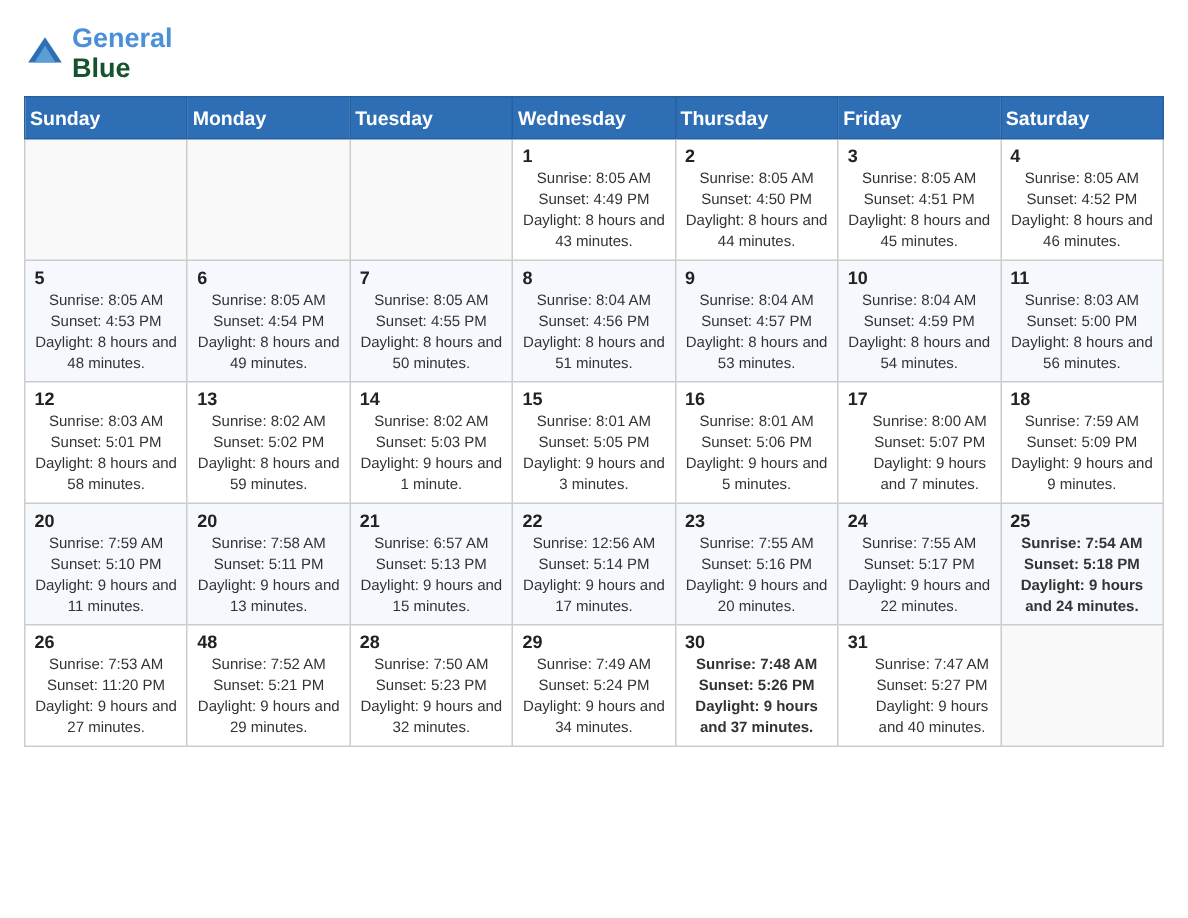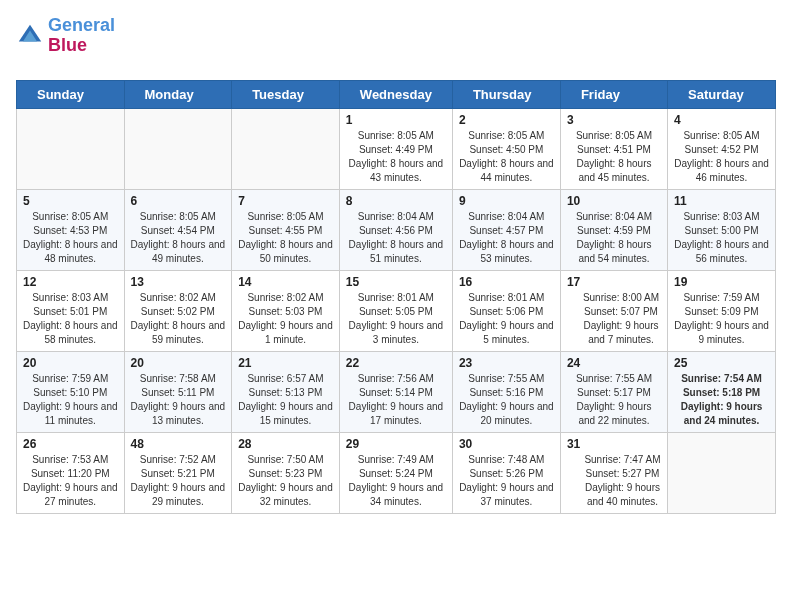--- a/index.html
+++ b/index.html
@@ -7,21 +7,21 @@
       font-family: Arial, sans-serif;
       background: #fff;
       width: 792px;
       min-height: 612px;
       padding: 16px;
     }
     .header {
       display: flex;
       justify-content: space-between;
       align-items: flex-start;
-      margin-bottom: 24px;
+      margin-bottom: 8px;
     }
     .logo {
       display: flex;
       align-items: center;
       gap: 4px;
     }
     .logo-text {
       font-size: 18px;
       font-weight: bold;
       color: #1a3a5c;
@@ -48,21 +48,21 @@
     }
     .calendar {
       width: 100%;
       border-collapse: collapse;
       border: 1px solid #ccc;
     }
     .calendar th {
       background-color: #2e6eb5;
       color: #fff;
       text-align: left;
-      padding: 6px 20px;
+      padding: 6px 3px;
       font-size: 13px;
       border: 1px solid #2561a0;
     }
     .calendar td {
       vertical-align: top;
       border: 1px solid #ccc;
       padding: 4px 6px;
       width: calc(100% / 7);
       min-height: 80px;
       font-size: 11px;
@@ -94,21 +94,21 @@
 <body>
 
 <div class="header">
   <div class="logo">
     <svg class="logo-icon" viewBox="0 0 40 40">
       <polygon points="20,4 36,28 4,28" fill="#2e6eb5"></polygon>
       <polygon points="20,12 30,28 10,28" fill="#5a9fd4"></polygon>
     </svg>
     <div class="logo-text">
       <div><span>General</span></div>
-      <div style="color:#be185d;">Blue</div>
+      <div style="color:#14532d;">Blue</div>
     </div>
   </div>
   <div class="title-block">
     <h1></h1>
     <div class="subtitle"></div>
   </div>
 </div>
 
 <table class="calendar">
   <thead>
@@ -227,21 +227,21 @@
 Sunset: 5:06 PM
 Daylight: 9 hours and 5 minutes.</div>
         </td>
         <td>
           <div class="day-num">17</div>
           <div class="day-info" style="white-space: pre-line; margin-left: 14px;">Sunrise: 8:00 AM
 Sunset: 5:07 PM
 Daylight: 9 hours and 7 minutes.</div>
         </td>
         <td>
-          <div class="day-num">19</div>
+          <div class="day-num">18</div>
           <div class="day-info" style="white-space: pre-line;">Sunrise: 7:59 AM
 Sunset: 5:09 PM
 Daylight: 9 hours and 9 minutes.</div>
         </td>
       </tr>
       <tr>
         <td>
           <div class="day-num">20</div>
           <div class="day-info" style="white-space: pre-line;">Sunrise: 7:59 AM
 Sunset: 5:10 PM
@@ -254,21 +254,21 @@
 Daylight: 9 hours and 13 minutes.</div>
         </td>
         <td>
           <div class="day-num">21</div>
           <div class="day-info" style="white-space: pre-line;">Sunrise: 6:57 AM
 Sunset: 5:13 PM
 Daylight: 9 hours and 15 minutes.</div>
         </td>
         <td>
           <div class="day-num">22</div>
-          <div class="day-info" style="white-space: pre-line;">Sunrise: 7:56 AM
+          <div class="day-info" style="white-space: pre-line;">Sunrise: 12:56 AM
 Sunset: 5:14 PM
 Daylight: 9 hours and 17 minutes.</div>
         </td>
         <td>
           <div class="day-num">23</div>
           <div class="day-info" style="white-space: pre-line;">Sunrise: 7:55 AM
 Sunset: 5:16 PM
 Daylight: 9 hours and 20 minutes.</div>
         </td>
         <td>
@@ -304,21 +304,21 @@
 Daylight: 9 hours and 32 minutes.</div>
         </td>
         <td>
           <div class="day-num">29</div>
           <div class="day-info" style="white-space: pre-line;">Sunrise: 7:49 AM
 Sunset: 5:24 PM
 Daylight: 9 hours and 34 minutes.</div>
         </td>
         <td>
           <div class="day-num">30</div>
-          <div class="day-info" style="white-space: pre-line;">Sunrise: 7:48 AM
+          <div class="day-info" style="white-space: pre-line; font-weight: bold;">Sunrise: 7:48 AM
 Sunset: 5:26 PM
 Daylight: 9 hours and 37 minutes.</div>
         </td>
         <td>
           <div class="day-num">31</div>
           <div class="day-info" style="white-space: pre-line; margin-left: 17px;">Sunrise: 7:47 AM
 Sunset: 5:27 PM
 Daylight: 9 hours and 40 minutes.</div>
         </td>
         <td class="empty"></td>

